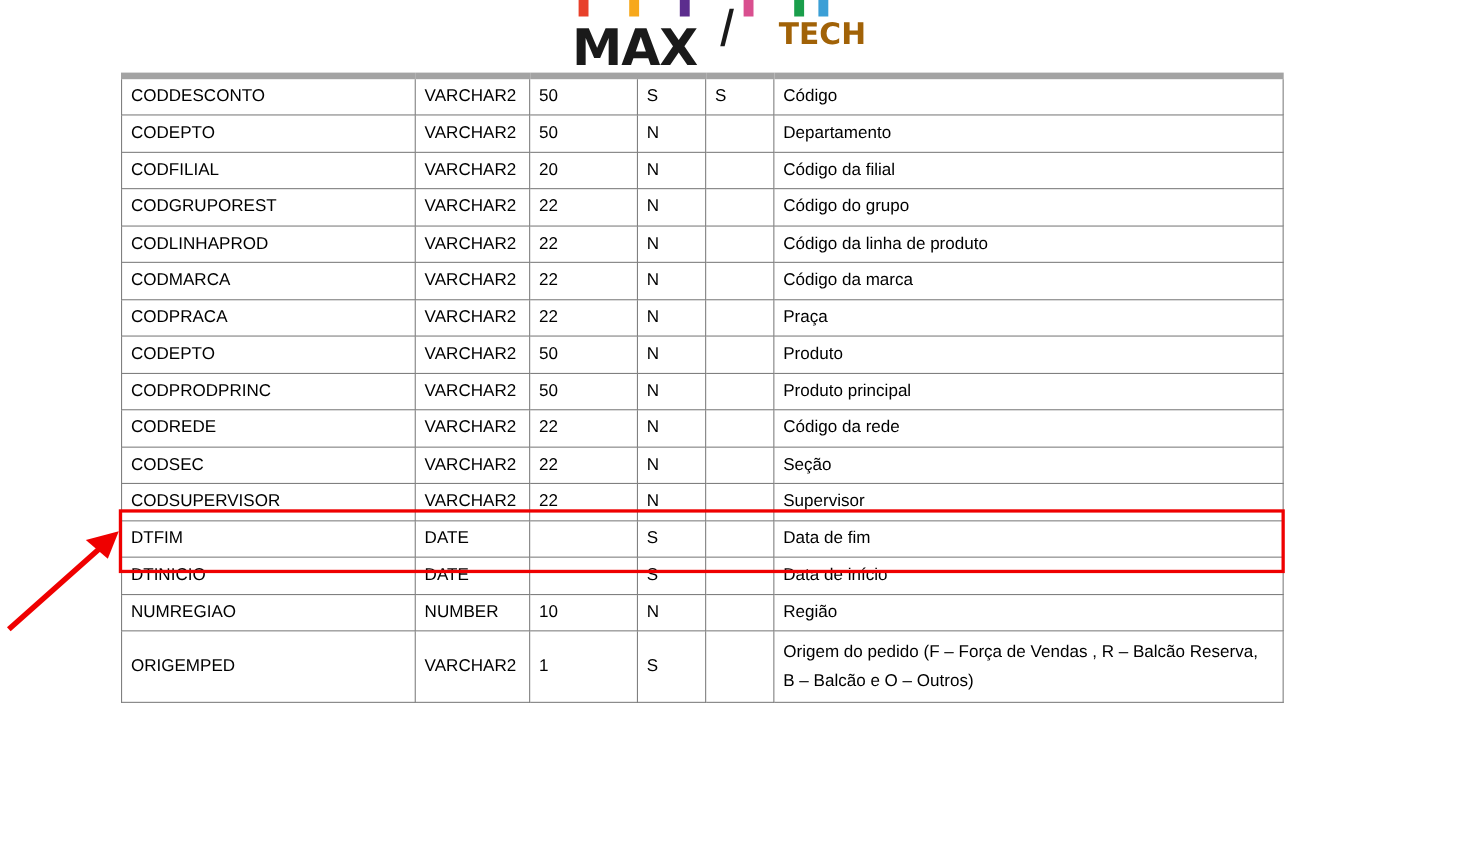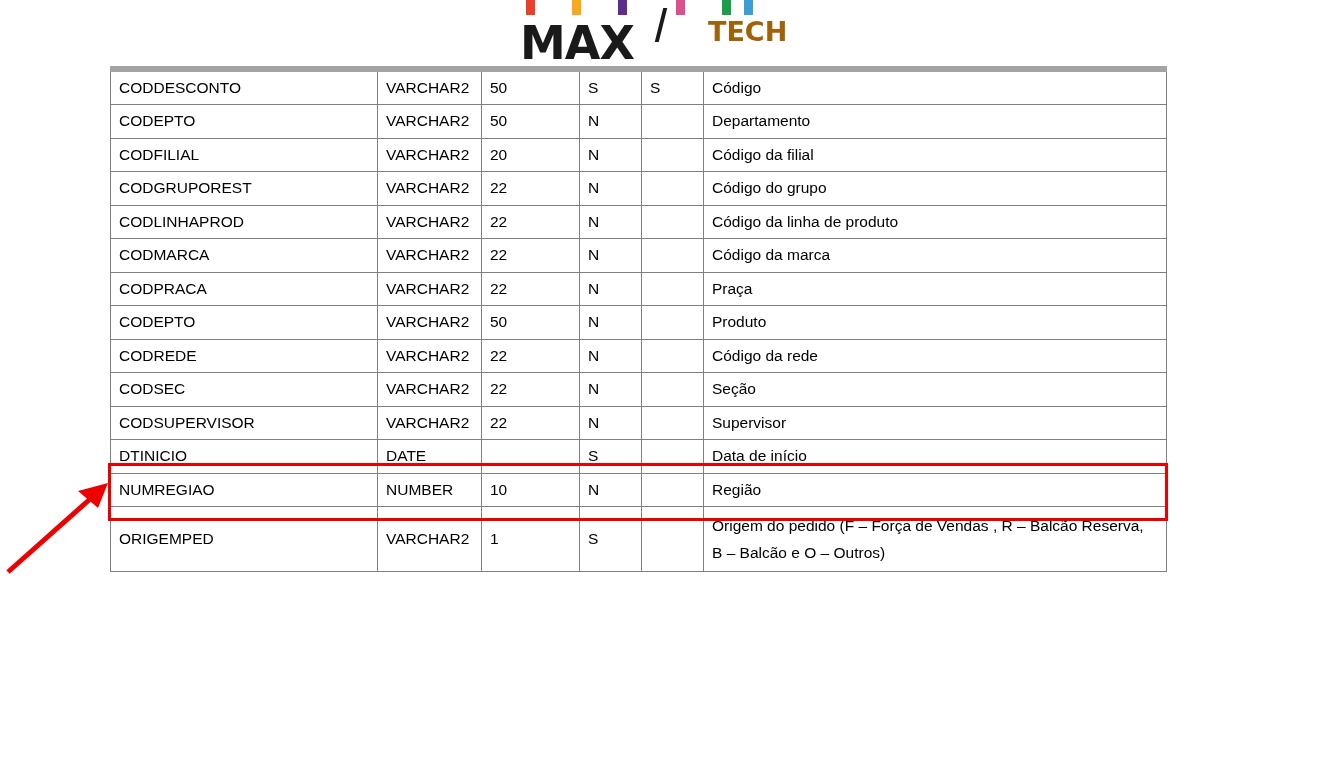--- a/index.html
+++ b/index.html
@@ -227,20 +227,28 @@
         </tr>
         <tr>
           <td>CODEPTO</td>
           <td>VARCHAR2</td>
           <td>50</td>
           <td>N</td>
           <td></td>
           <td class="desc">Produto</td>
         </tr>
         <tr>
+          <td>CODPRODPRINC</td>
+          <td>VARCHAR2</td>
+          <td>50</td>
+          <td>N</td>
+          <td></td>
+          <td class="desc">Produto principal</td>
+        </tr>
+        <tr>
           <td>CODREDE</td>
           <td>VARCHAR2</td>
           <td>22</td>
           <td>N</td>
           <td></td>
           <td class="desc">Código da rede</td>
         </tr>
         <tr>
           <td>CODSEC</td>
           <td>VARCHAR2</td>
@@ -249,20 +257,28 @@
           <td></td>
           <td class="desc">Seção</td>
         </tr>
         <tr>
           <td>CODSUPERVISOR</td>
           <td>VARCHAR2</td>
           <td>22</td>
           <td>N</td>
           <td></td>
           <td class="desc">Supervisor</td>
+        </tr>
+        <tr>
+          <td>DTFIM</td>
+          <td>DATE</td>
+          <td></td>
+          <td>S</td>
+          <td></td>
+          <td class="desc">Data de fim</td>
         </tr>
         <tr>
           <td>DTINICIO</td>
           <td>DATE</td>
           <td></td>
           <td>S</td>
           <td></td>
           <td class="desc">Data de início</td>
         </tr>
         <tr>

